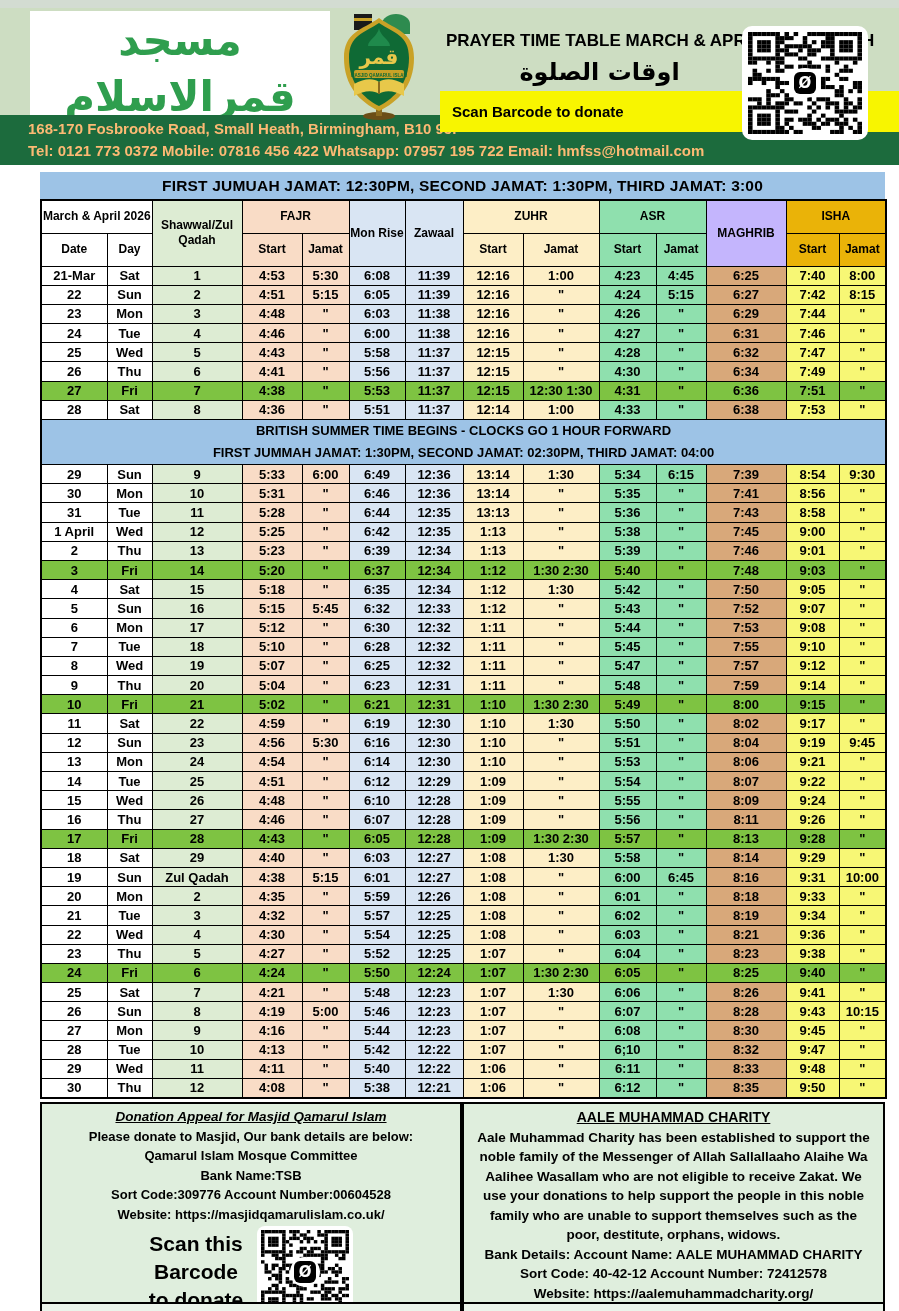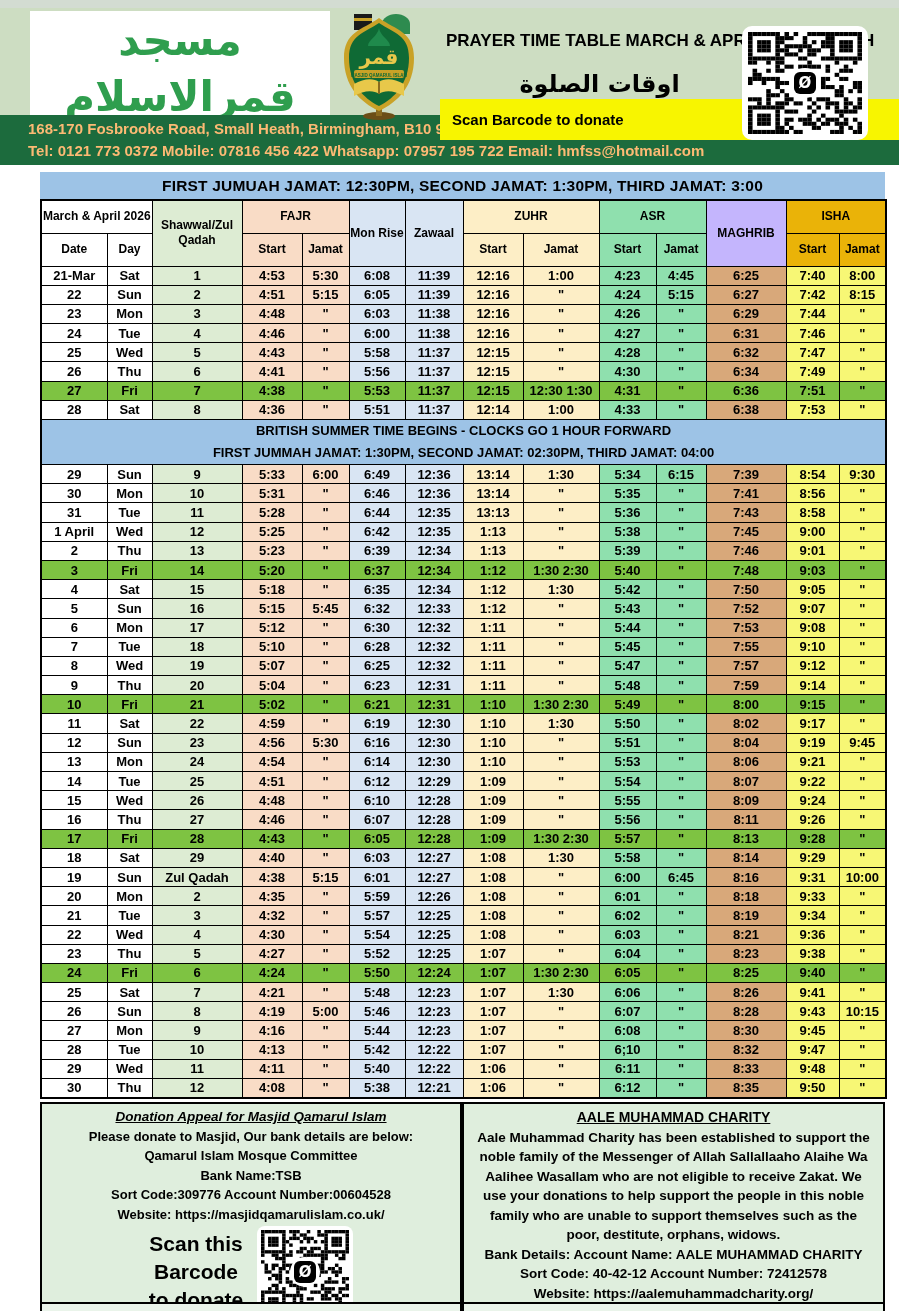--- a/index.html
+++ b/index.html
@@ -17,21 +17,21 @@
     background:#ffffff; text-align:center; overflow:hidden;
   }
   .arabic-name {
     color:#2f9e4e; font-size:42px; line-height:56px; margin-top:2px;
     font-family:"DejaVu Sans", sans-serif; font-weight:bold; direction:rtl;
   }
   .logo-wrap { position:absolute; left:318px; top:4px; width:122px; height:110px; }
   .title-col { position:absolute; left:440px; top:17px; right:0; height:107px; display:flex; flex-direction:column; }
   .title-line1 { height:32px; font-size:17px; line-height:32px; padding-left:6px; white-space:nowrap; }
   .title-line2 { height:34px; font-size:24px; line-height:30px; text-align:center; padding-right:140px;
-                 font-family:"DejaVu Sans", sans-serif; direction:rtl;margin-top:12px; }
+                 font-family:"DejaVu Sans", sans-serif; direction:rtl; }
   .scan-band { height:41px; background:#f8f500; font-size:15px; line-height:41px; padding-left:12px; }
   .qr-top {
     position:absolute; left:742px; top:26px; width:126px; height:114px; z-index:6;
     background:#ffffff; border-radius:10px; padding:6px;
   }
   .qr-inner { position:relative; width:100%; height:100%; }
   .qr-inner svg { display:block; width:100%; height:100%; }
   .qr-logo {
     position:absolute; left:50%; top:50%; transform:translate(-50%,-50%);
     width:30px; height:30px; background:#ffffff; border-radius:50%;

